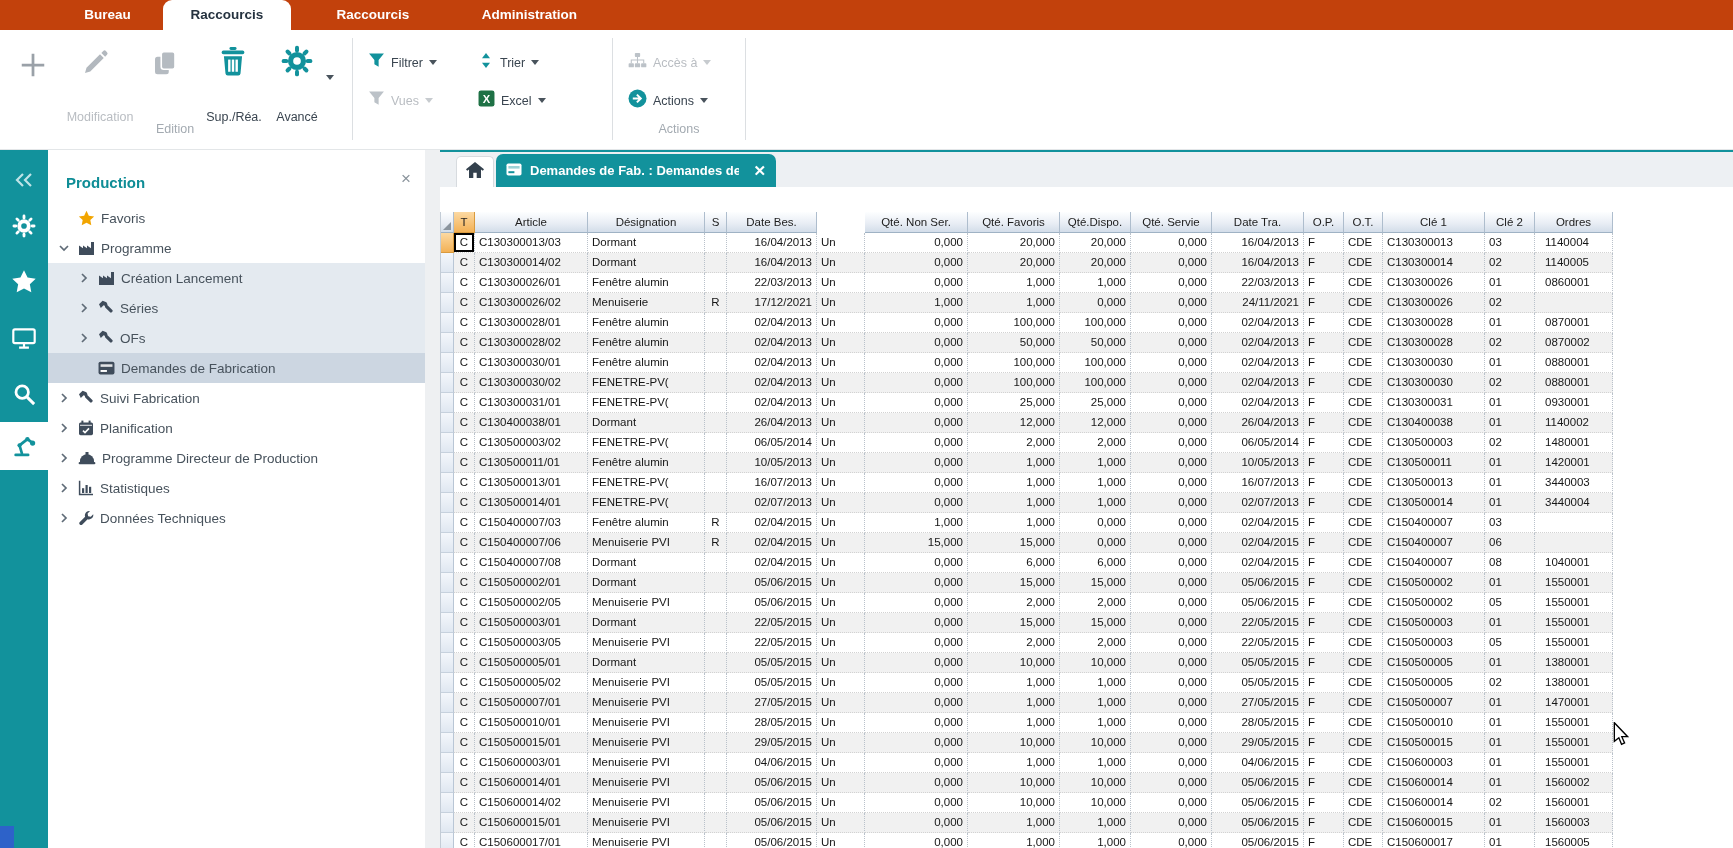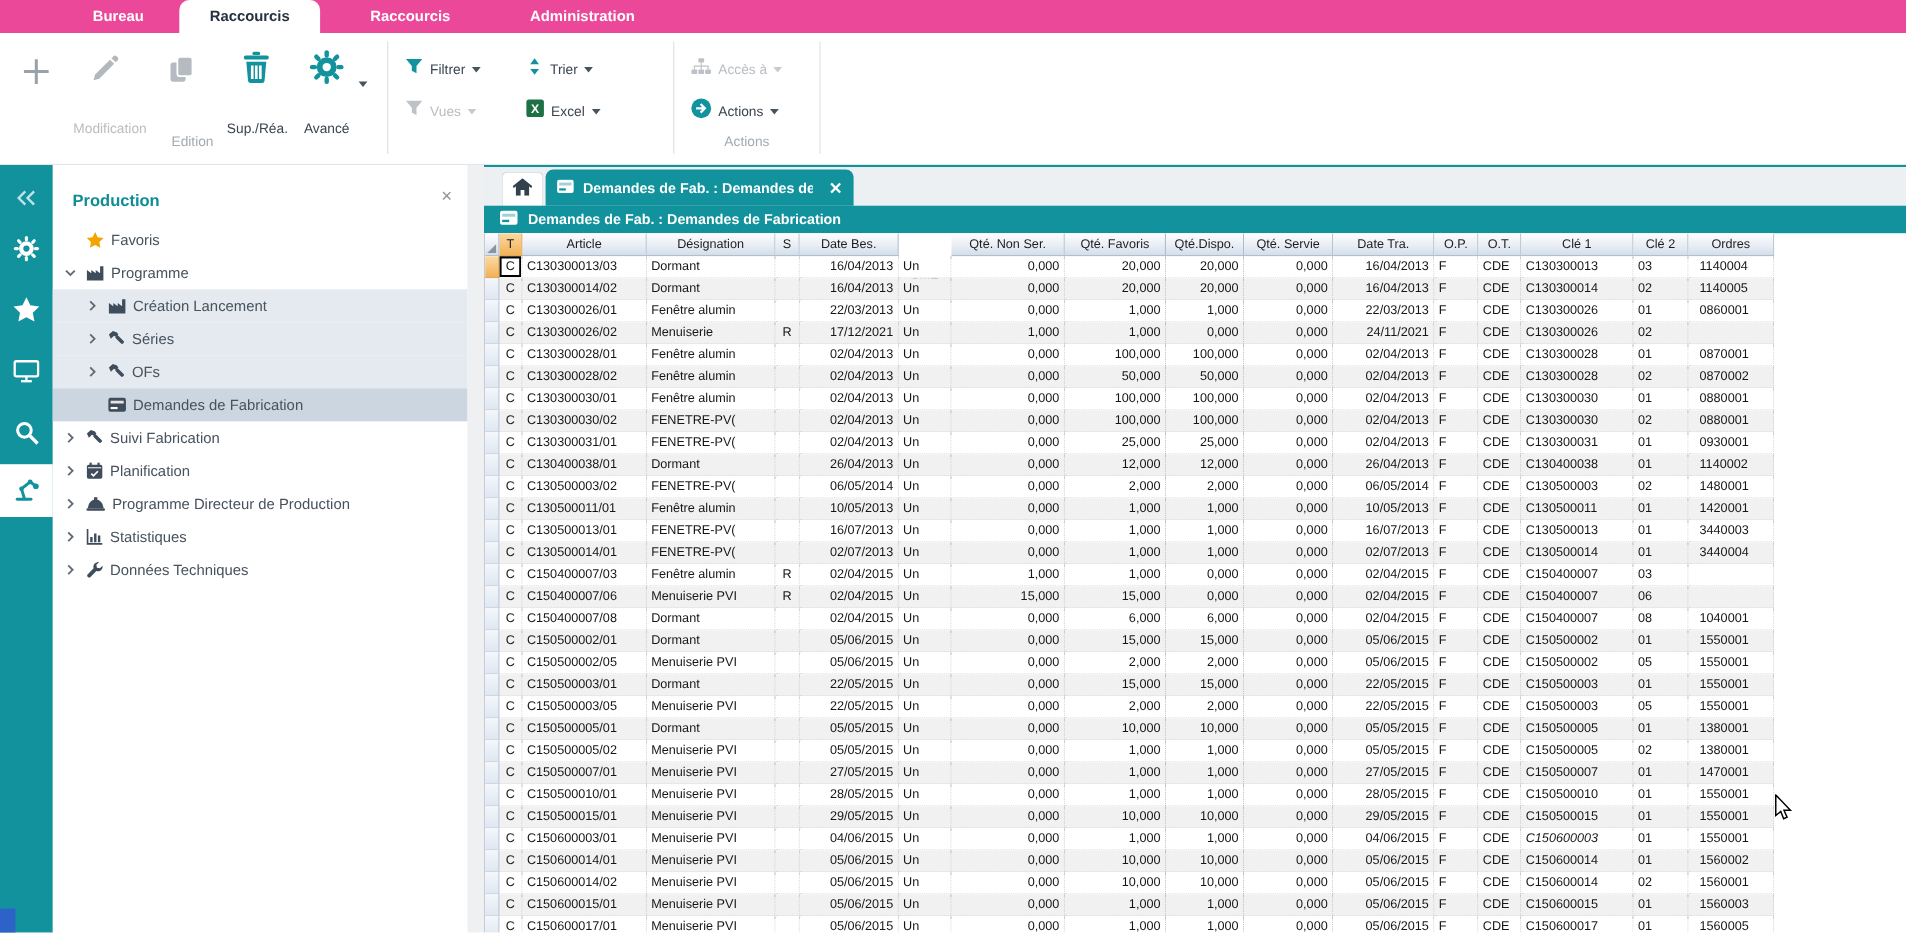--- a/index.html
+++ b/index.html
@@ -1,21 +1,21 @@
 <!DOCTYPE html>
 <html><head>
 <meta charset="utf-8">
 <style>
   * { box-sizing: border-box; margin:0; padding:0; }
   html,body { width:1733px; height:848px; overflow:hidden; }
   body { font-family:"Liberation Sans", sans-serif; background:#fff; }
   #app { position:relative; width:1733px; height:848px; background:#fff; overflow:hidden; }
 
   
-  .menubar { position:absolute; left:0; top:0; width:100%; height:30px; background:#ec4899; }
+  .menubar { position:absolute; left:0; top:0; width:100%; height:30px; background:#c2410c; }
   .menu-item { position:absolute; top:0; height:30px; line-height:30px; text-align:center;
                color:#fff; font-weight:bold; font-size:13.5px; cursor:default; }
   .menu-item.active { background:#fff; color:#25323f; border-radius:9px 9px 0 0; }
 
   
   .ribbon { position:absolute; left:0; top:30px; width:100%; height:120px; background:#fff;
             border-bottom:1px solid #e3e6e8; }
   .rb-abs { position:absolute; white-space:nowrap; }
   .rb-label { font-size:12.5px; color:#3a4550; }
   .rb-label.dim { color:#b9bdc2; }
@@ -448,28 +448,20 @@
     <div class="doc-tab">
       <span><svg width="16" height="13" viewBox="0 0 16 13">
             <rect x="0.5" y="0.5" width="15" height="12" rx="1.8" fill="#fff"></rect>
             <rect x="2.4" y="3" width="11.2" height="2.6" fill="#9ed2d6"></rect>
             <rect x="2.4" y="8.2" width="6" height="2" fill="#12929C"></rect>
           </svg></span>
       <span style="overflow:hidden;white-space:nowrap;">Demandes de Fab. : Demandes de Fabric...</span>
       <span class="tab-close">✕</span>
     </div>
   </div>
-  <div class="titlebar">
-    <span><svg width="17" height="14" viewBox="0 0 16 13">
-          <rect x="0.5" y="0.5" width="15" height="12" rx="1.8" fill="#fff"></rect>
-          <rect x="2.4" y="3" width="11.2" height="2.6" fill="#9ed2d6"></rect>
-          <rect x="2.4" y="8.2" width="6" height="2" fill="#12929C"></rect>
-        </svg></span>
-    <span>Demandes de Fab. : Demandes de Fabrication</span>
-  </div>
   <div class="grid" id="grid">
       <div class="g-row" style="top:0;">
         <div class="g-h g-selhead" style="width:13px;">
           <span class="tri"></span>
         </div>
         <div class="g-h orange" style="width:21px;">T</div>
         <div class="g-h" style="width:113px;">Article</div>
         <div class="g-h" style="width:117px;">Désignation</div>
         <div class="g-h" style="width:22px;">S</div>
         <div class="g-h" style="width:90px;">Date Bes.</div>
@@ -987,21 +979,21 @@
         <div class="g-c al-c" style="width:22px;"></div>
         <div class="g-c al-r" style="width:90px;">04/06/2015</div>
         <div class="g-c" style="width:48px;">Un</div>
         <div class="g-c al-r" style="width:103px;">0,000</div>
         <div class="g-c al-r" style="width:92px;">1,000</div>
         <div class="g-c al-r" style="width:71px;">1,000</div>
         <div class="g-c al-r" style="width:81px;">0,000</div>
         <div class="g-c al-r" style="width:92px;">04/06/2015</div>
         <div class="g-c" style="width:40px;">F</div>
         <div class="g-c" style="width:39px;">CDE</div>
-        <div class="g-c" style="width:102px;font-style:italic;">C150600003</div>
+        <div class="g-c" style="width:102px;">C150600003</div>
         <div class="g-c" style="width:50px;">01</div>
         <div class="g-c" style="width:78px;padding-left:10px;">1550001</div>
       </div>
       <div class="g-row row-odd" style="top:561px;">
         <div class="g-sel" style="width:13px;"></div>
         <div class="g-c al-c" style="width:21px;">C</div>
         <div class="g-c" style="width:113px;">C150600014/01</div>
         <div class="g-c" style="width:117px;">Menuiserie PVI</div>
         <div class="g-c al-c" style="width:22px;"></div>
         <div class="g-c al-r" style="width:90px;">05/06/2015</div>

